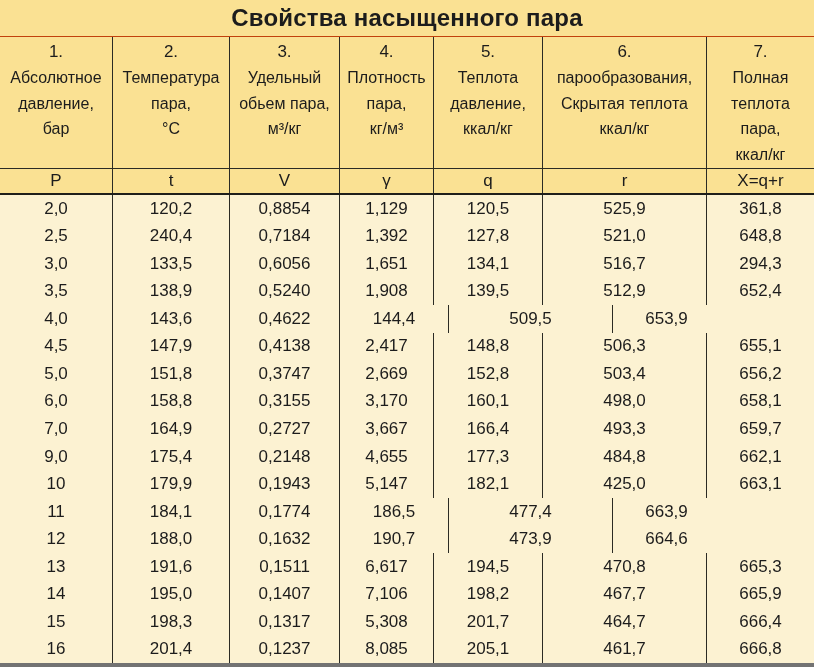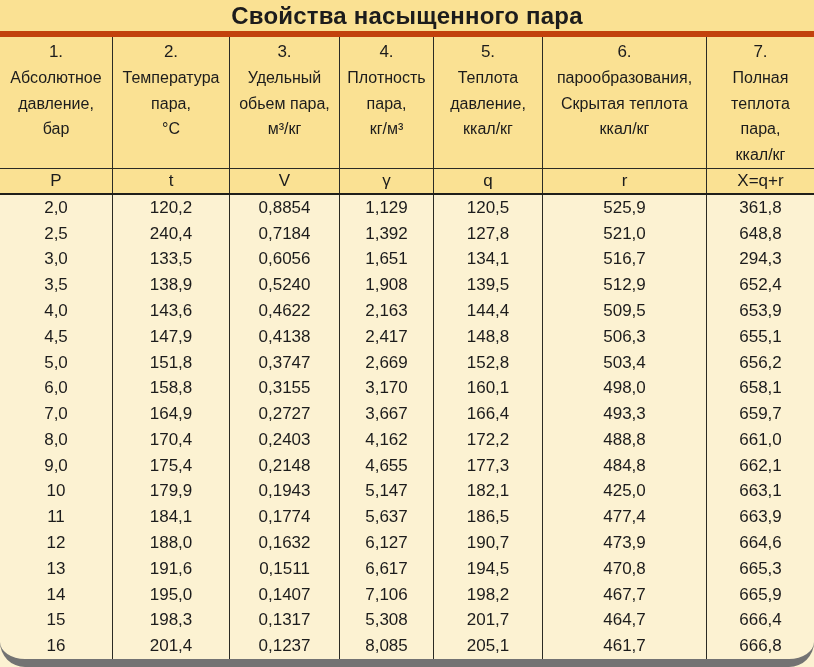--- a/index.html
+++ b/index.html
@@ -14,21 +14,21 @@
     display: flex;
     flex-direction: column;
     overflow: hidden;
     position: relative;
   }
 
   .title-bar {
     height: 37px;
     flex: 0 0 37px;
     background: #FAE193;
-    border-bottom: 6px solid #c2410c;
+    border-bottom: 1px solid #c2410c;
     display: flex;
     align-items: center;
     justify-content: center;
     font-size: 24px;
     font-weight: bold;
     letter-spacing: 0.2px;
   }
 
   .row { display: flex; width: 814px; }
 
@@ -69,22 +69,21 @@
     flex: 0 0 26px;
     background: #FAE193;
     border-bottom: 2px solid #1f1f1a;
     font-size: 17px;
   }
 
   .data-area {
     flex: 1 1 auto;
     display: flex;
     flex-direction: column;
-    border-bottom: 8px solid #737373;
-    border-radius: 25px;
+    border-bottom: 4px solid #737373;
   }
   .data-row { flex: 1 1 auto; font-size: 17px; }
   .data-row .cell { height: 100%; }
 </style>
 </head>
 <body>
 
 <div class="sheet">
   <div class="title-bar">Свойства насыщенного пара</div>
   <div class="row header-row" id="header-row">
@@ -175,21 +174,20 @@
         <div class="cell c2">0,5240</div>
         <div class="cell c3">1,908</div>
         <div class="cell c4">139,5</div>
         <div class="cell c5">512,9</div>
         <div class="cell c6">652,4</div>
       </div>
       <div class="row data-row">
         <div class="cell c0">4,0</div>
         <div class="cell c1">143,6</div>
         <div class="cell c2">0,4622</div>
-        <div class="cell c3">2,163</div>
         <div class="cell c4">144,4</div>
         <div class="cell c5">509,5</div>
         <div class="cell c6">653,9</div>
       </div>
       <div class="row data-row">
         <div class="cell c0">4,5</div>
         <div class="cell c1">147,9</div>
         <div class="cell c2">0,4138</div>
         <div class="cell c3">2,417</div>
         <div class="cell c4">148,8</div>
@@ -217,29 +215,20 @@
       <div class="row data-row">
         <div class="cell c0">7,0</div>
         <div class="cell c1">164,9</div>
         <div class="cell c2">0,2727</div>
         <div class="cell c3">3,667</div>
         <div class="cell c4">166,4</div>
         <div class="cell c5">493,3</div>
         <div class="cell c6">659,7</div>
       </div>
       <div class="row data-row">
-        <div class="cell c0">8,0</div>
-        <div class="cell c1">170,4</div>
-        <div class="cell c2">0,2403</div>
-        <div class="cell c3">4,162</div>
-        <div class="cell c4">172,2</div>
-        <div class="cell c5">488,8</div>
-        <div class="cell c6">661,0</div>
-      </div>
-      <div class="row data-row">
         <div class="cell c0">9,0</div>
         <div class="cell c1">175,4</div>
         <div class="cell c2">0,2148</div>
         <div class="cell c3">4,655</div>
         <div class="cell c4">177,3</div>
         <div class="cell c5">484,8</div>
         <div class="cell c6">662,1</div>
       </div>
       <div class="row data-row">
         <div class="cell c0">10</div>
@@ -247,30 +236,28 @@
         <div class="cell c2">0,1943</div>
         <div class="cell c3">5,147</div>
         <div class="cell c4">182,1</div>
         <div class="cell c5">425,0</div>
         <div class="cell c6">663,1</div>
       </div>
       <div class="row data-row">
         <div class="cell c0">11</div>
         <div class="cell c1">184,1</div>
         <div class="cell c2">0,1774</div>
-        <div class="cell c3">5,637</div>
         <div class="cell c4">186,5</div>
         <div class="cell c5">477,4</div>
         <div class="cell c6">663,9</div>
       </div>
       <div class="row data-row">
         <div class="cell c0">12</div>
         <div class="cell c1">188,0</div>
         <div class="cell c2">0,1632</div>
-        <div class="cell c3">6,127</div>
         <div class="cell c4">190,7</div>
         <div class="cell c5">473,9</div>
         <div class="cell c6">664,6</div>
       </div>
       <div class="row data-row">
         <div class="cell c0">13</div>
         <div class="cell c1">191,6</div>
         <div class="cell c2">0,1511</div>
         <div class="cell c3">6,617</div>
         <div class="cell c4">194,5</div>

